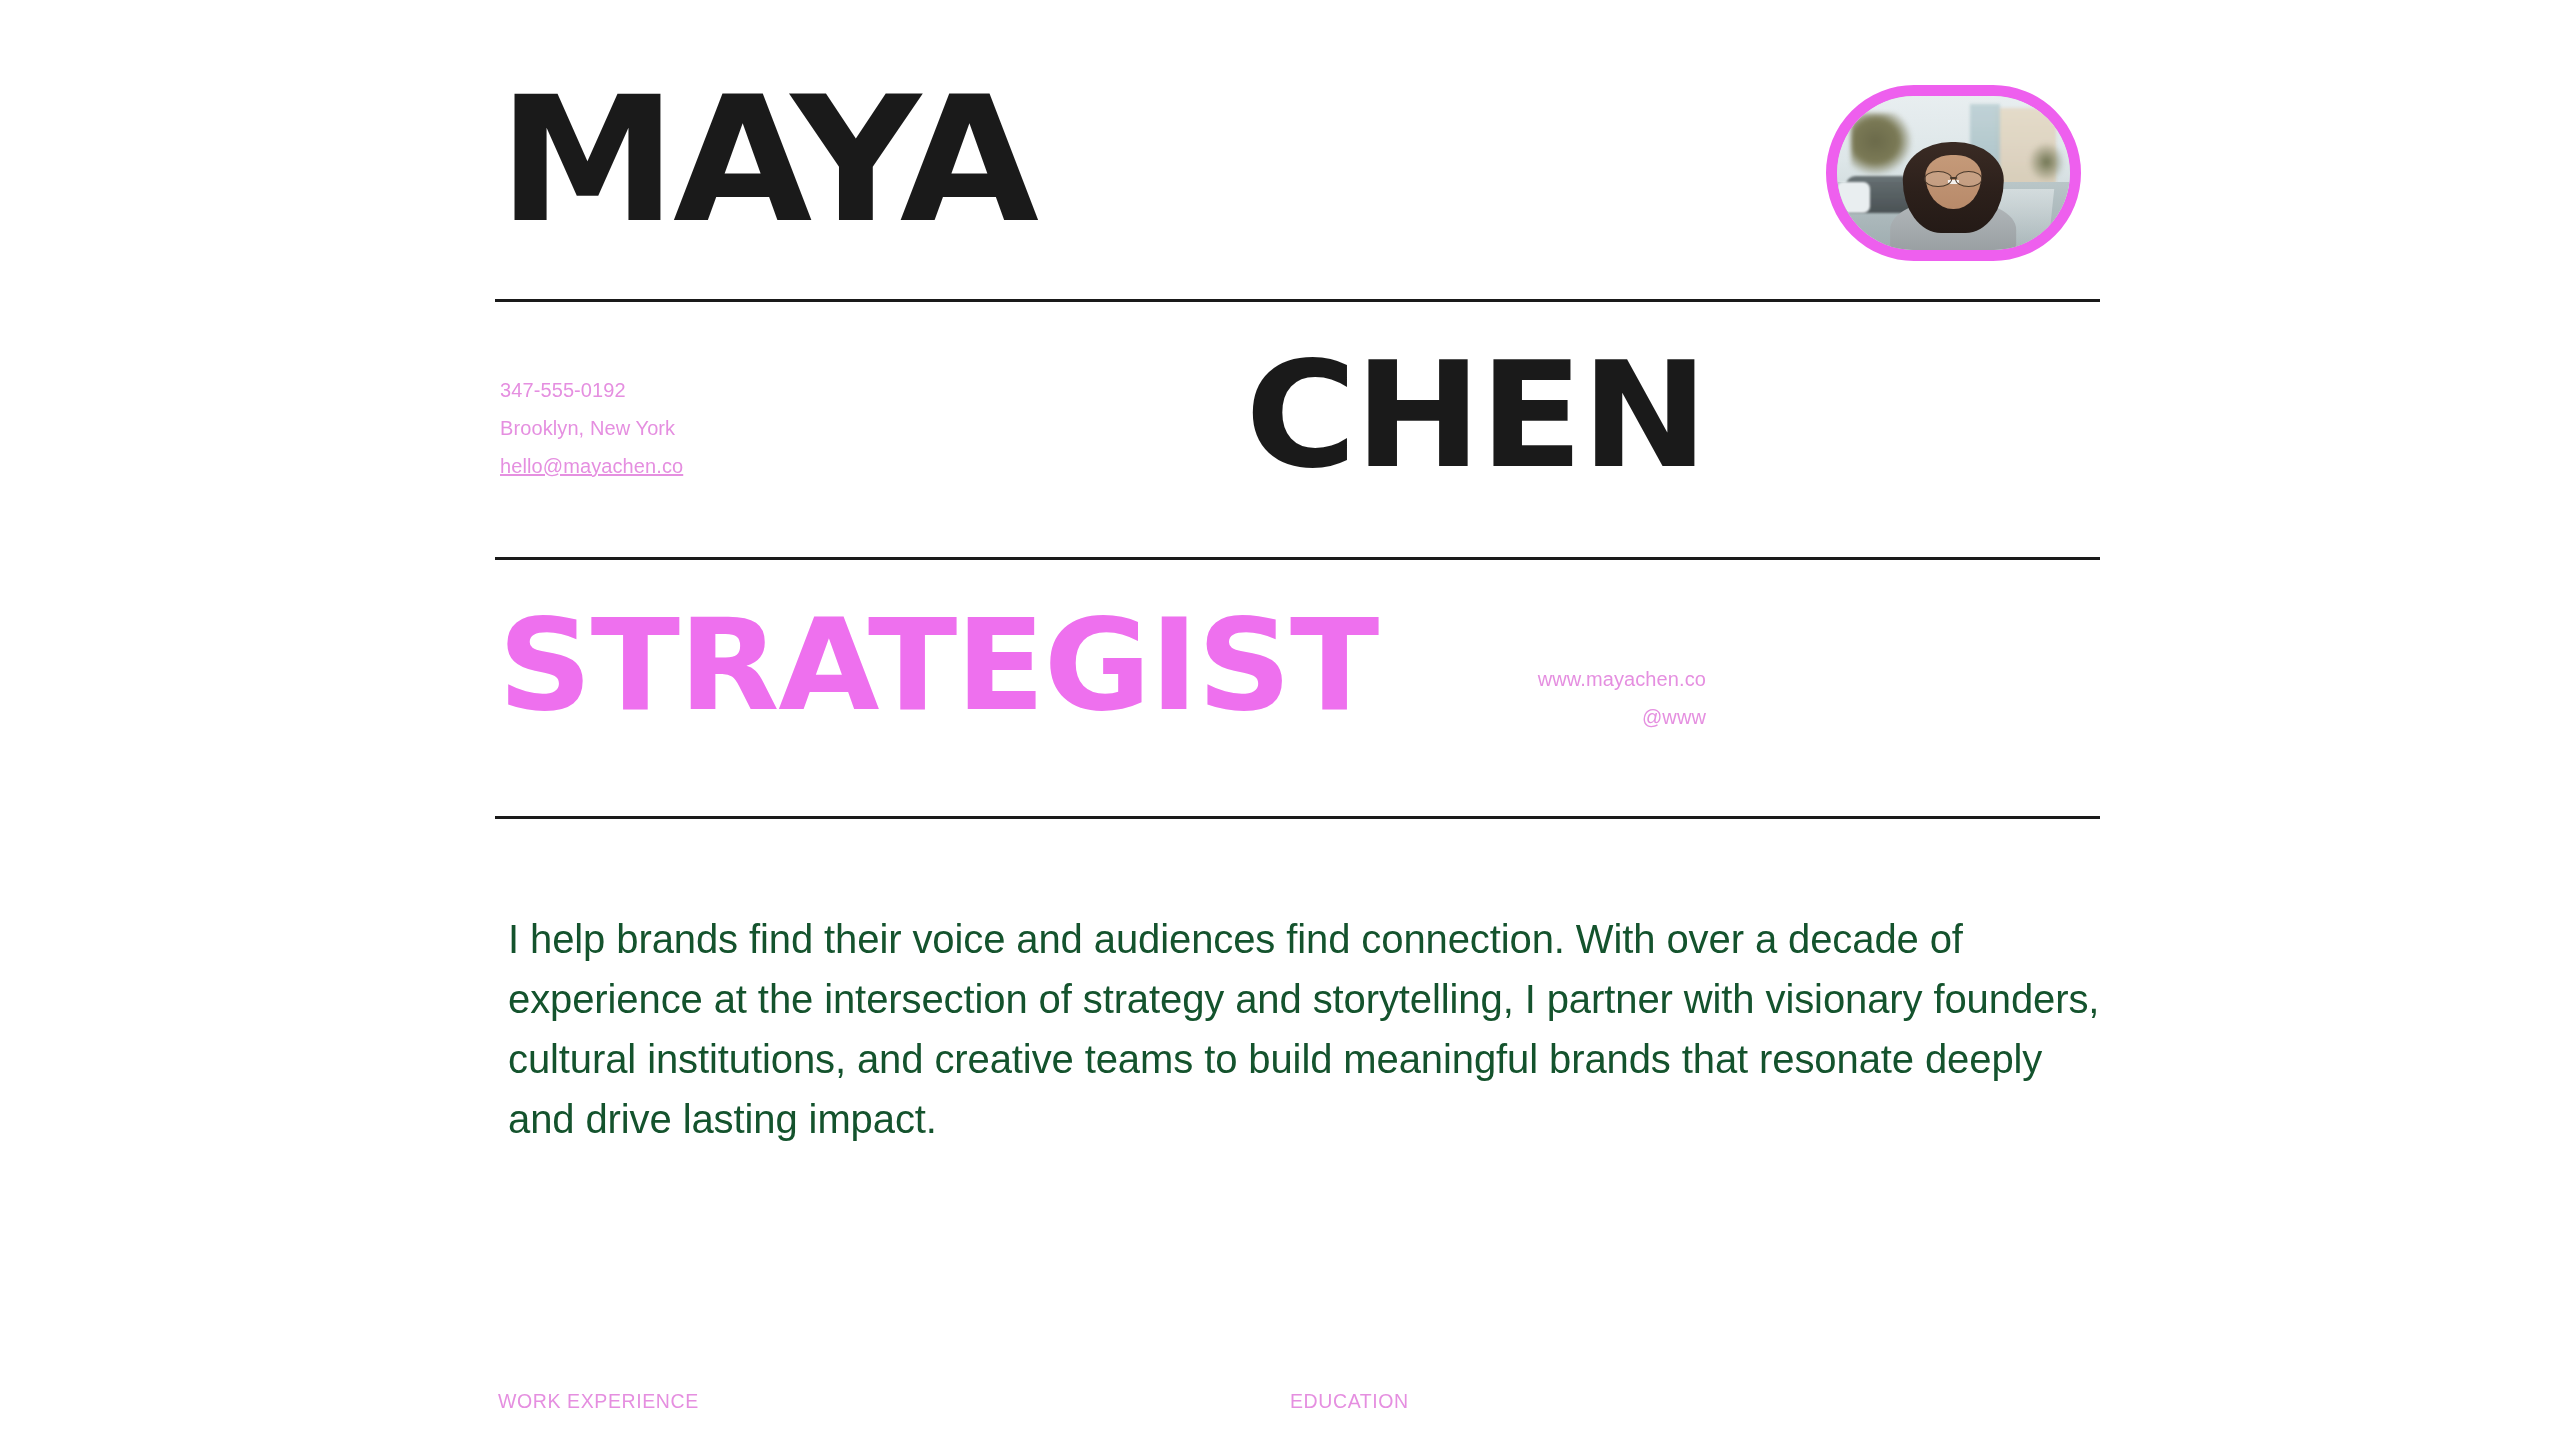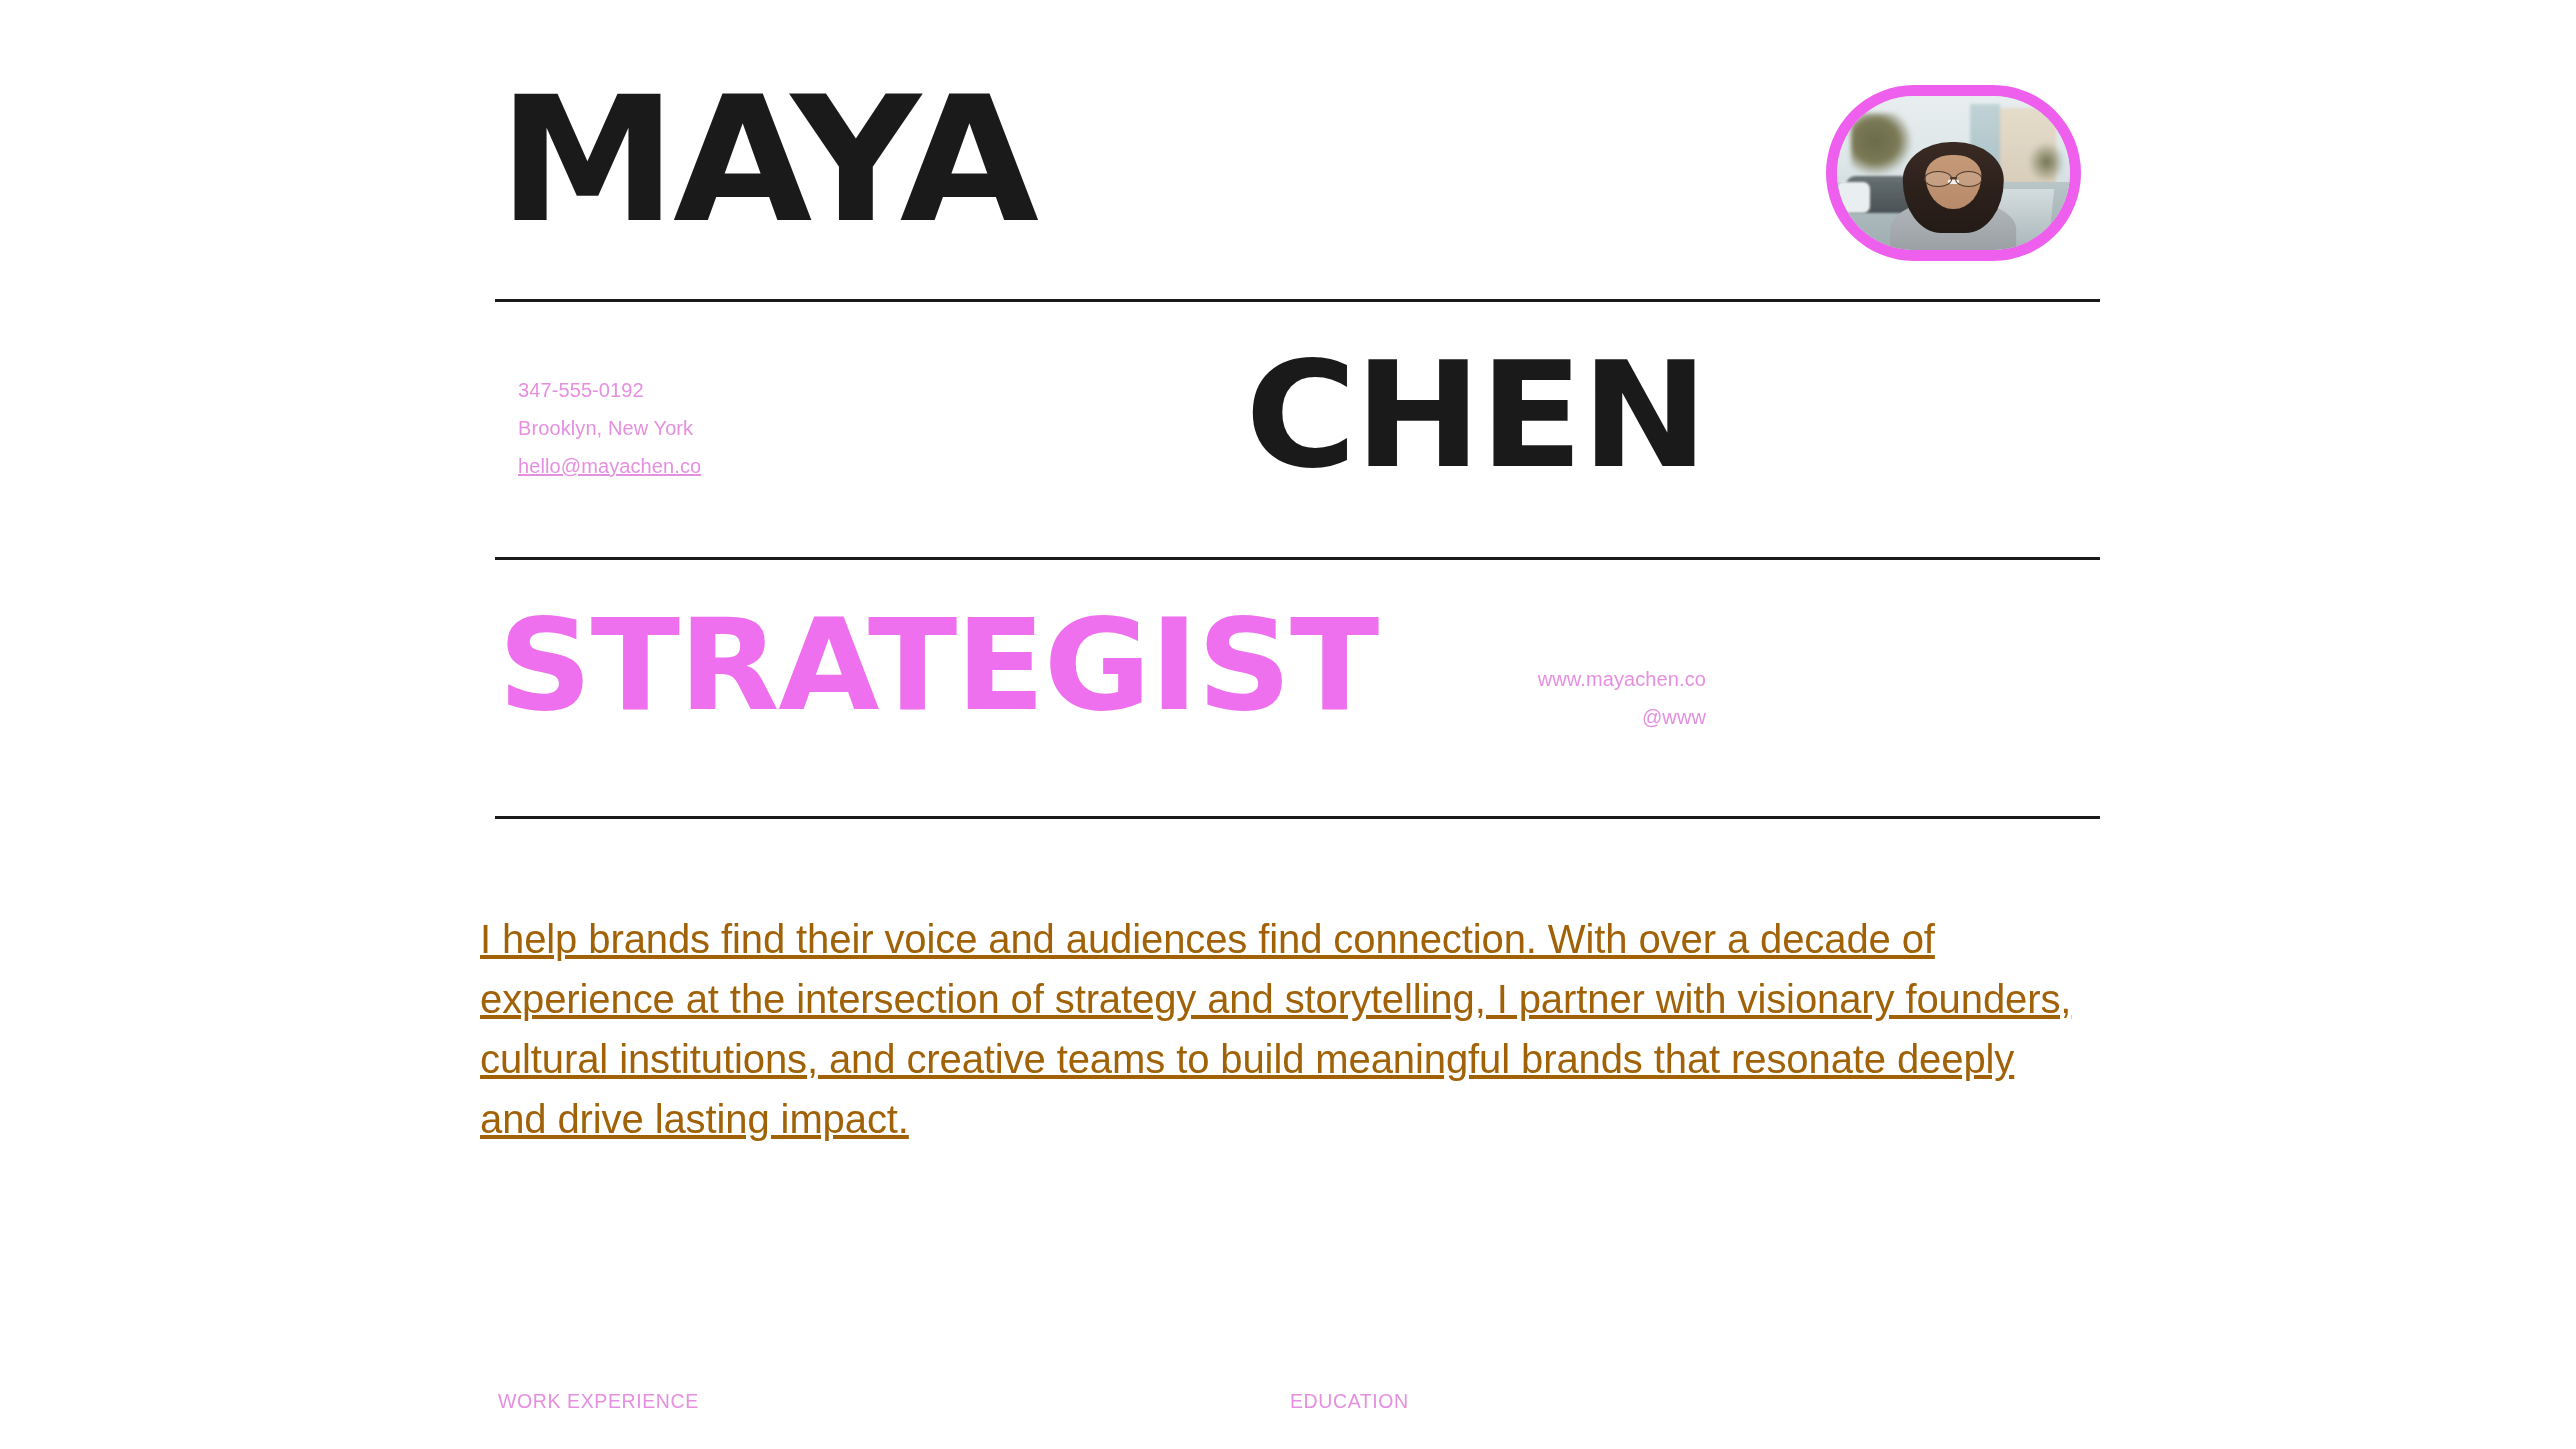--- a/index.html
+++ b/index.html
@@ -225,21 +225,21 @@
     transform: translateX(-50%);
     width: 20%;
     height: 7%;
     background: #f4f1ee;
     border-radius: 0 0 60% 60%;
   }
 
   
   .contact {
     position: absolute;
-    left: 518px;
+    left: 500px;
     top: 380px;
     line-height: 1;
   }
   .contact-line {
     font-size: 20px;
     color: #e58fe0;
     margin-bottom: 18px;
     letter-spacing: 0.1px;
   }
   .contact-line:last-child { margin-bottom: 17px; text-decoration: underline; }
@@ -289,29 +289,28 @@
     font-size: 20px;
     color: #e58fe0;
     margin-bottom: 18px;
     letter-spacing: 0.1px;
   }
   .link-line:last-child { margin-bottom: 0; }
 
   
   .bio {
     position: absolute;
-    left: 480px;
+    left: 508px;
     top: 909px;
     width: 1603px;
     font-family: "Liberation Sans", sans-serif;
     font-size: 40px;
     line-height: 60px;
-    color: #a16207;
+    color: #14532d;
     letter-spacing: -0.1px;
-    text-decoration: underline;
   }
 
   
   .section-label {
     position: absolute;
     top: 1390px;
     font-size: 19.5px;
     font-weight: 400;
     letter-spacing: 0.6px;
     color: #e58fe0;

